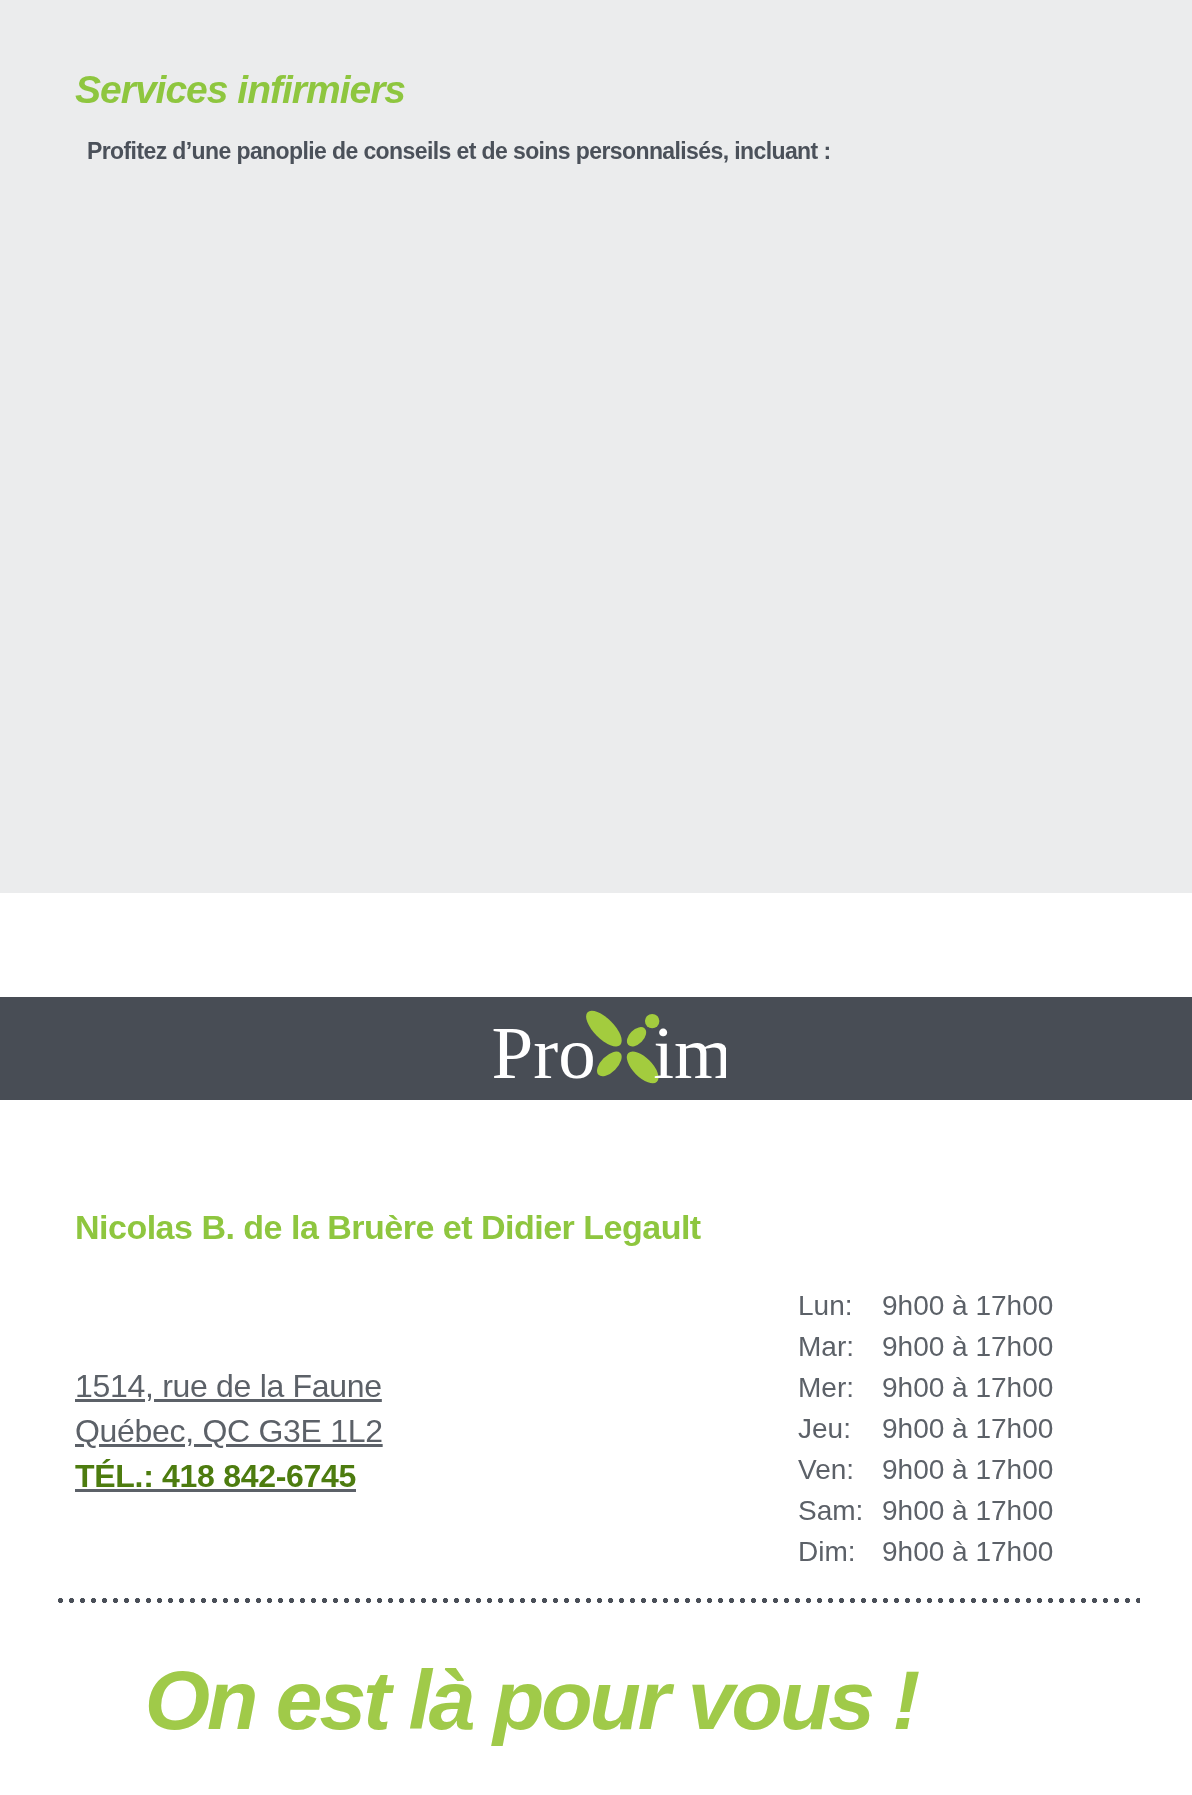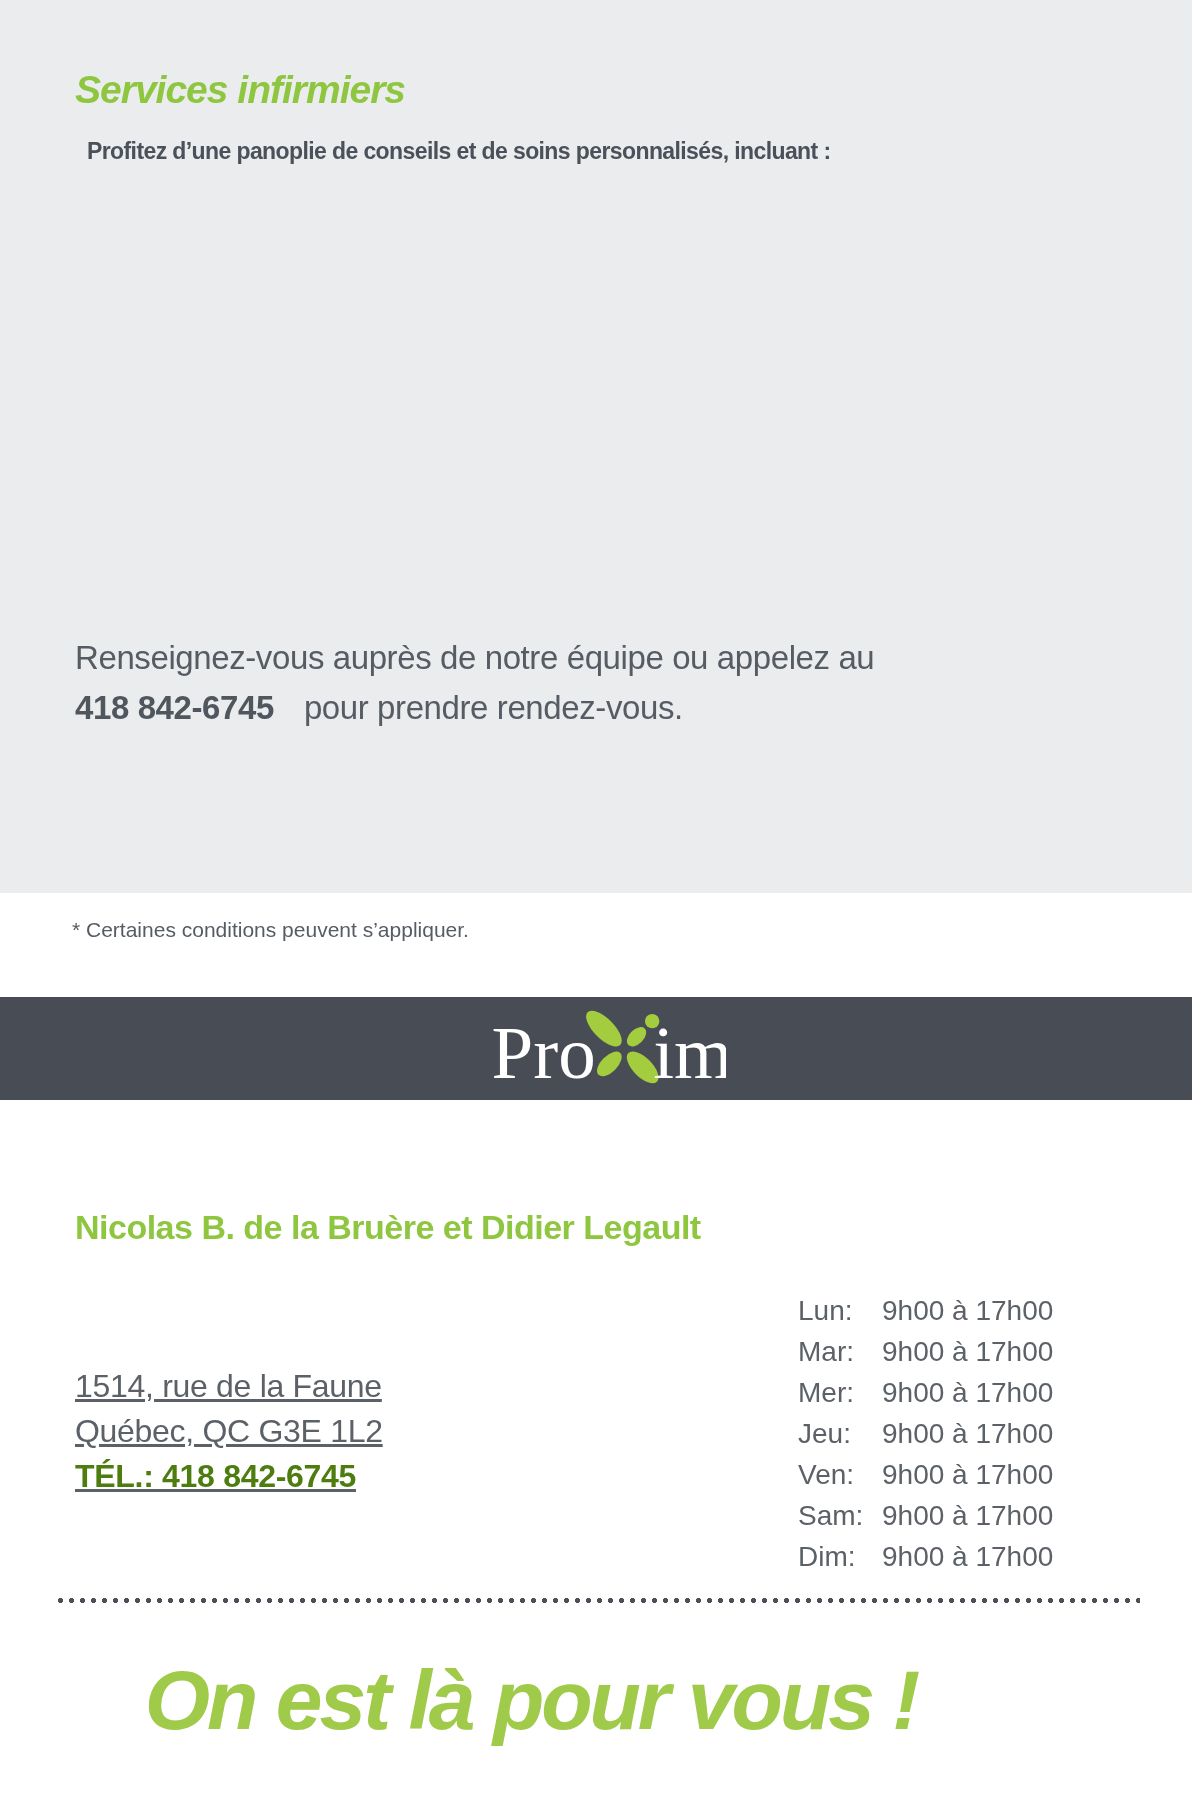--- a/index.html
+++ b/index.html
@@ -108,21 +108,21 @@
 
   .hours-block {
     position: absolute;
     left: 760px; top: 1290px;
     font-size: 28px;
     color: #5c6168;
   }
   .hours-row {
     display: flex;
     height: 41px;
-    align-items: center;
+    align-items: flex-start;
   }
   .hours-day {
     width: 108px;
     text-align: left;
     padding-left: 38px;
     box-sizing: border-box;
   }
   .hours-time { margin-left: 14px; }
 
   .dotted-divider {
@@ -151,26 +151,21 @@
 </style>
 </head>
 <body>
 
 <div class="page">
 
   <section class="top-section">
     <h1 class="services-title">Services infirmiers</h1>
     <p class="services-intro">Profitez d’une panoplie de conseils et de soins personnalisés, incluant :</p>
 
-    <div class="cta-block">
-      <span>Renseignez-vous auprès de notre équipe ou appelez au</span><br>
-      <span class="cta-phone">418 842-6745</span><span>pour prendre rendez-vous.</span>
-    </div>
-
-    <p class="footnote">* Certaines conditions peuvent s’appliquer.</p>
+
   </section>
 
   <section class="brand-band">
     <svg class="proxim-logo" width="238" height="100" viewBox="0 0 240 104" aria-label="Proxim">
       <text x="0" y="82" font-size="78">Pro</text>
       <g transform="translate(138,52)" fill="#a3cc3e">
 
         <ellipse rx="24" ry="10.5" transform="rotate(45) translate(-30,0)"></ellipse>
 
         <ellipse rx="21" ry="10" transform="rotate(45) translate(27,0)"></ellipse>

